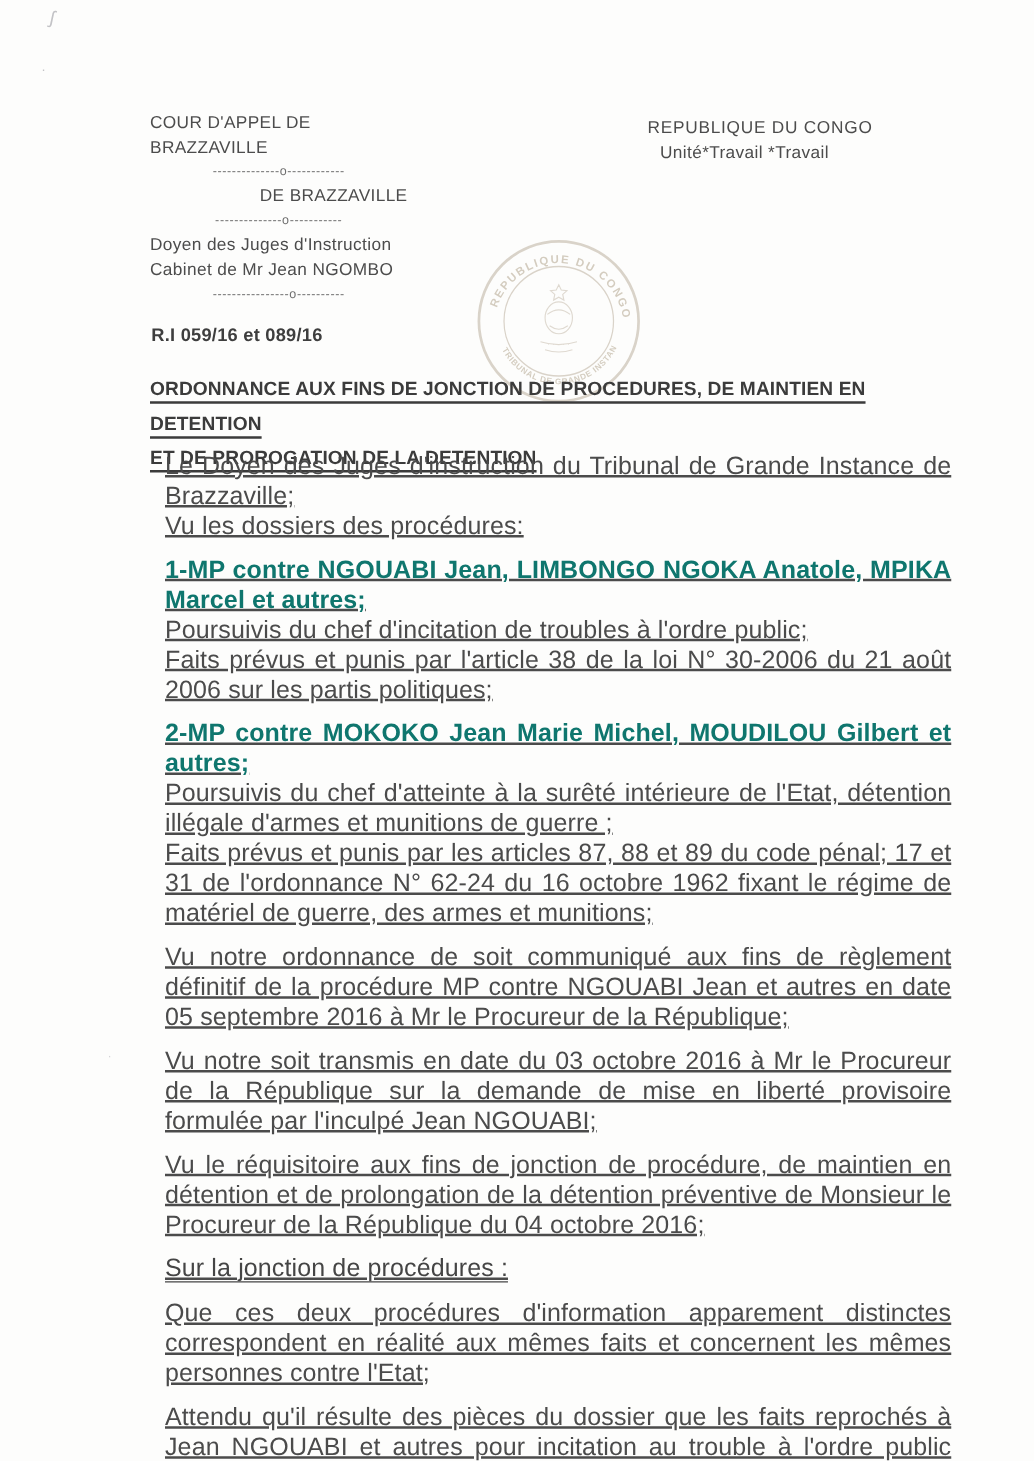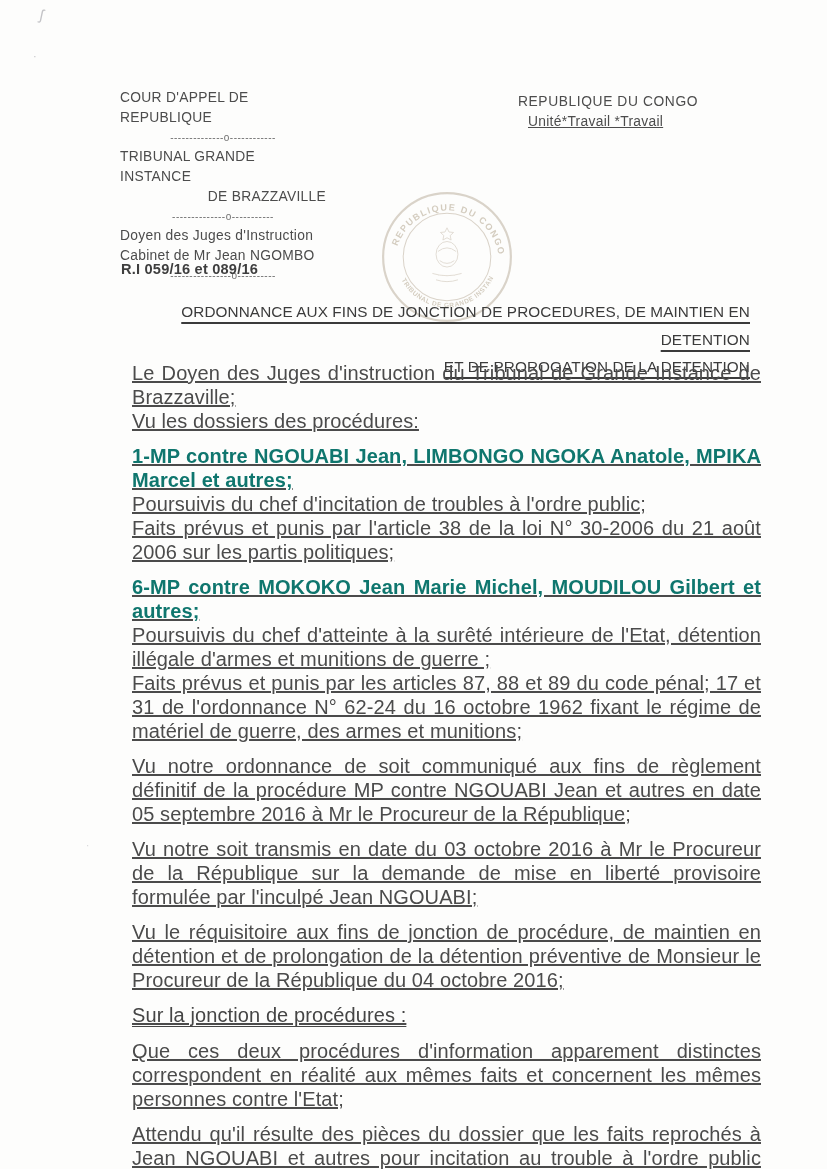--- a/index.html
+++ b/index.html
@@ -34,30 +34,30 @@
   .stamp .ring-text.small { font-size:7.2px; letter-spacing:.6px; }
   .stamp .emblem { fill:none; stroke:#b4a692; stroke-width:1; opacity:.85; }
 
   
   .hleft { position:absolute; left:120px; top:88px; width:206px; z-index:2; }
   .hleft .hline { font-size:13.8px; line-height:20px; letter-spacing:.3px; color:#4c4c4c; }
   .hleft .hline.center { text-align:right; }
   .hleft .sep { font-size:10px; line-height:19px; letter-spacing:.5px; color:#6e6e6e; text-align:center; }
   .hright { position:absolute; left:518px; top:92px; z-index:2; }
   .hright .hline { font-size:13.8px; line-height:20px; letter-spacing:.6px; color:#4c4c4c; }
-  .hright .motto { padding-left:10px; letter-spacing:.3px;text-decoration:underline; }
+  .hright .motto { padding-left:10px; letter-spacing:.3px; }
 
   .ref {
     position:absolute; left:121px; top:261px; z-index:2;
     font-size:14.6px; font-weight:bold; color:#3e3e3e; letter-spacing:.2px;
   }
 
   .title {
     position:absolute; left:120px; top:298px; width:630px; z-index:2;
-    text-align:right; font-weight:normal; font-size:15.3px; line-height:27.5px;
+    text-align:left; font-weight:bold; font-size:15.3px; line-height:27.5px;
     color:#3b3b3b; letter-spacing:.1px;
   }
   .title .tline {
     display:block;
     text-decoration:underline;
     text-decoration-thickness:1.6px;
     text-underline-offset:5px;
   }
 
   .bodytext {
@@ -104,23 +104,22 @@
       <path d="M 70 74 q 10 -8 20 0"></path>
       <path d="M 72 84 q 8 6 16 0"></path>
       <path d="M 64 98 q 16 5 32 0"></path>
       <path d="M 68 105 q 12 4 24 0"></path>
       <text x="80" y="102" text-anchor="middle" style="font-size:5.5px; letter-spacing:.5px; fill:#ab9c87; stroke:none;">· · · · ·</text>
     </g>
   </svg>
 
   <header>
     <div class="hleft">
-      <div class="hline">COUR D'APPEL  DE REPUBLIQUE</div>
+      <div class="hline">COUR D'APPEL  DE BRAZZAVILLE</div>
       <div class="sep">--------------o------------</div>
-      <div class="hline">TRIBUNAL GRANDE INSTANCE</div>
       <div class="hline center">DE BRAZZAVILLE</div>
       <div class="sep">--------------o-----------</div>
       <div class="hline">Doyen des Juges d'Instruction</div>
       <div class="hline">Cabinet de Mr Jean NGOMBO</div>
       <div class="sep">----------------o----------</div>
     </div>
     <div class="hright">
       <div class="hline">REPUBLIQUE  DU  CONGO</div>
       <div class="hline motto">Unité*Travail *Travail</div>
     </div>
@@ -134,21 +133,21 @@
   </div>
 
   <main class="bodytext">
     <p class="nogap">Le  Doyen des Juges d'instruction  du Tribunal de Grande Instance de Brazzaville;</p>
     <p>Vu les dossiers des procédures:</p>
 
     <p class="bold nogap">1-MP contre  NGOUABI Jean, LIMBONGO NGOKA Anatole, MPIKA Marcel et autres;</p>
     <p class="nogap">Poursuivis  du chef d'incitation de troubles à l'ordre public;</p>
     <p>Faits prévus et punis par l'article 38 de la loi N° 30-2006 du 21 août 2006 sur les partis politiques;</p>
 
-    <p class="bold nogap">6-MP  contre MOKOKO Jean Marie Michel, MOUDILOU Gilbert et autres;</p>
+    <p class="bold nogap">2-MP  contre MOKOKO Jean Marie Michel, MOUDILOU Gilbert et autres;</p>
     <p class="nogap">Poursuivis  du chef d'atteinte à la surêté intérieure de l'Etat, détention illégale d'armes et munitions de guerre ;</p>
     <p>Faits prévus et punis par les articles 87, 88 et 89 du code pénal;  17 et 31 de l'ordonnance N° 62-24 du 16 octobre 1962 fixant le régime de matériel de guerre, des armes et munitions;</p>
 
     <p>Vu notre ordonnance de soit communiqué aux fins de règlement définitif de la procédure MP contre NGOUABI Jean et autres en date 05 septembre 2016 à Mr le Procureur de la République;</p>
     <p>Vu notre soit transmis en date du 03 octobre 2016 à Mr le Procureur de la République  sur la demande de mise en liberté provisoire formulée par l'inculpé Jean NGOUABI;</p>
     <p>Vu le réquisitoire aux fins de jonction de procédure, de maintien en détention et de prolongation de la détention préventive  de Monsieur le  Procureur de la République du 04 octobre  2016;</p>
 
     <p class="section">Sur la jonction de procédures :</p>
 
     <p>Que ces deux procédures d'information apparement distinctes correspondent  en réalité aux mêmes faits et concernent les mêmes personnes contre l'Etat;</p>

